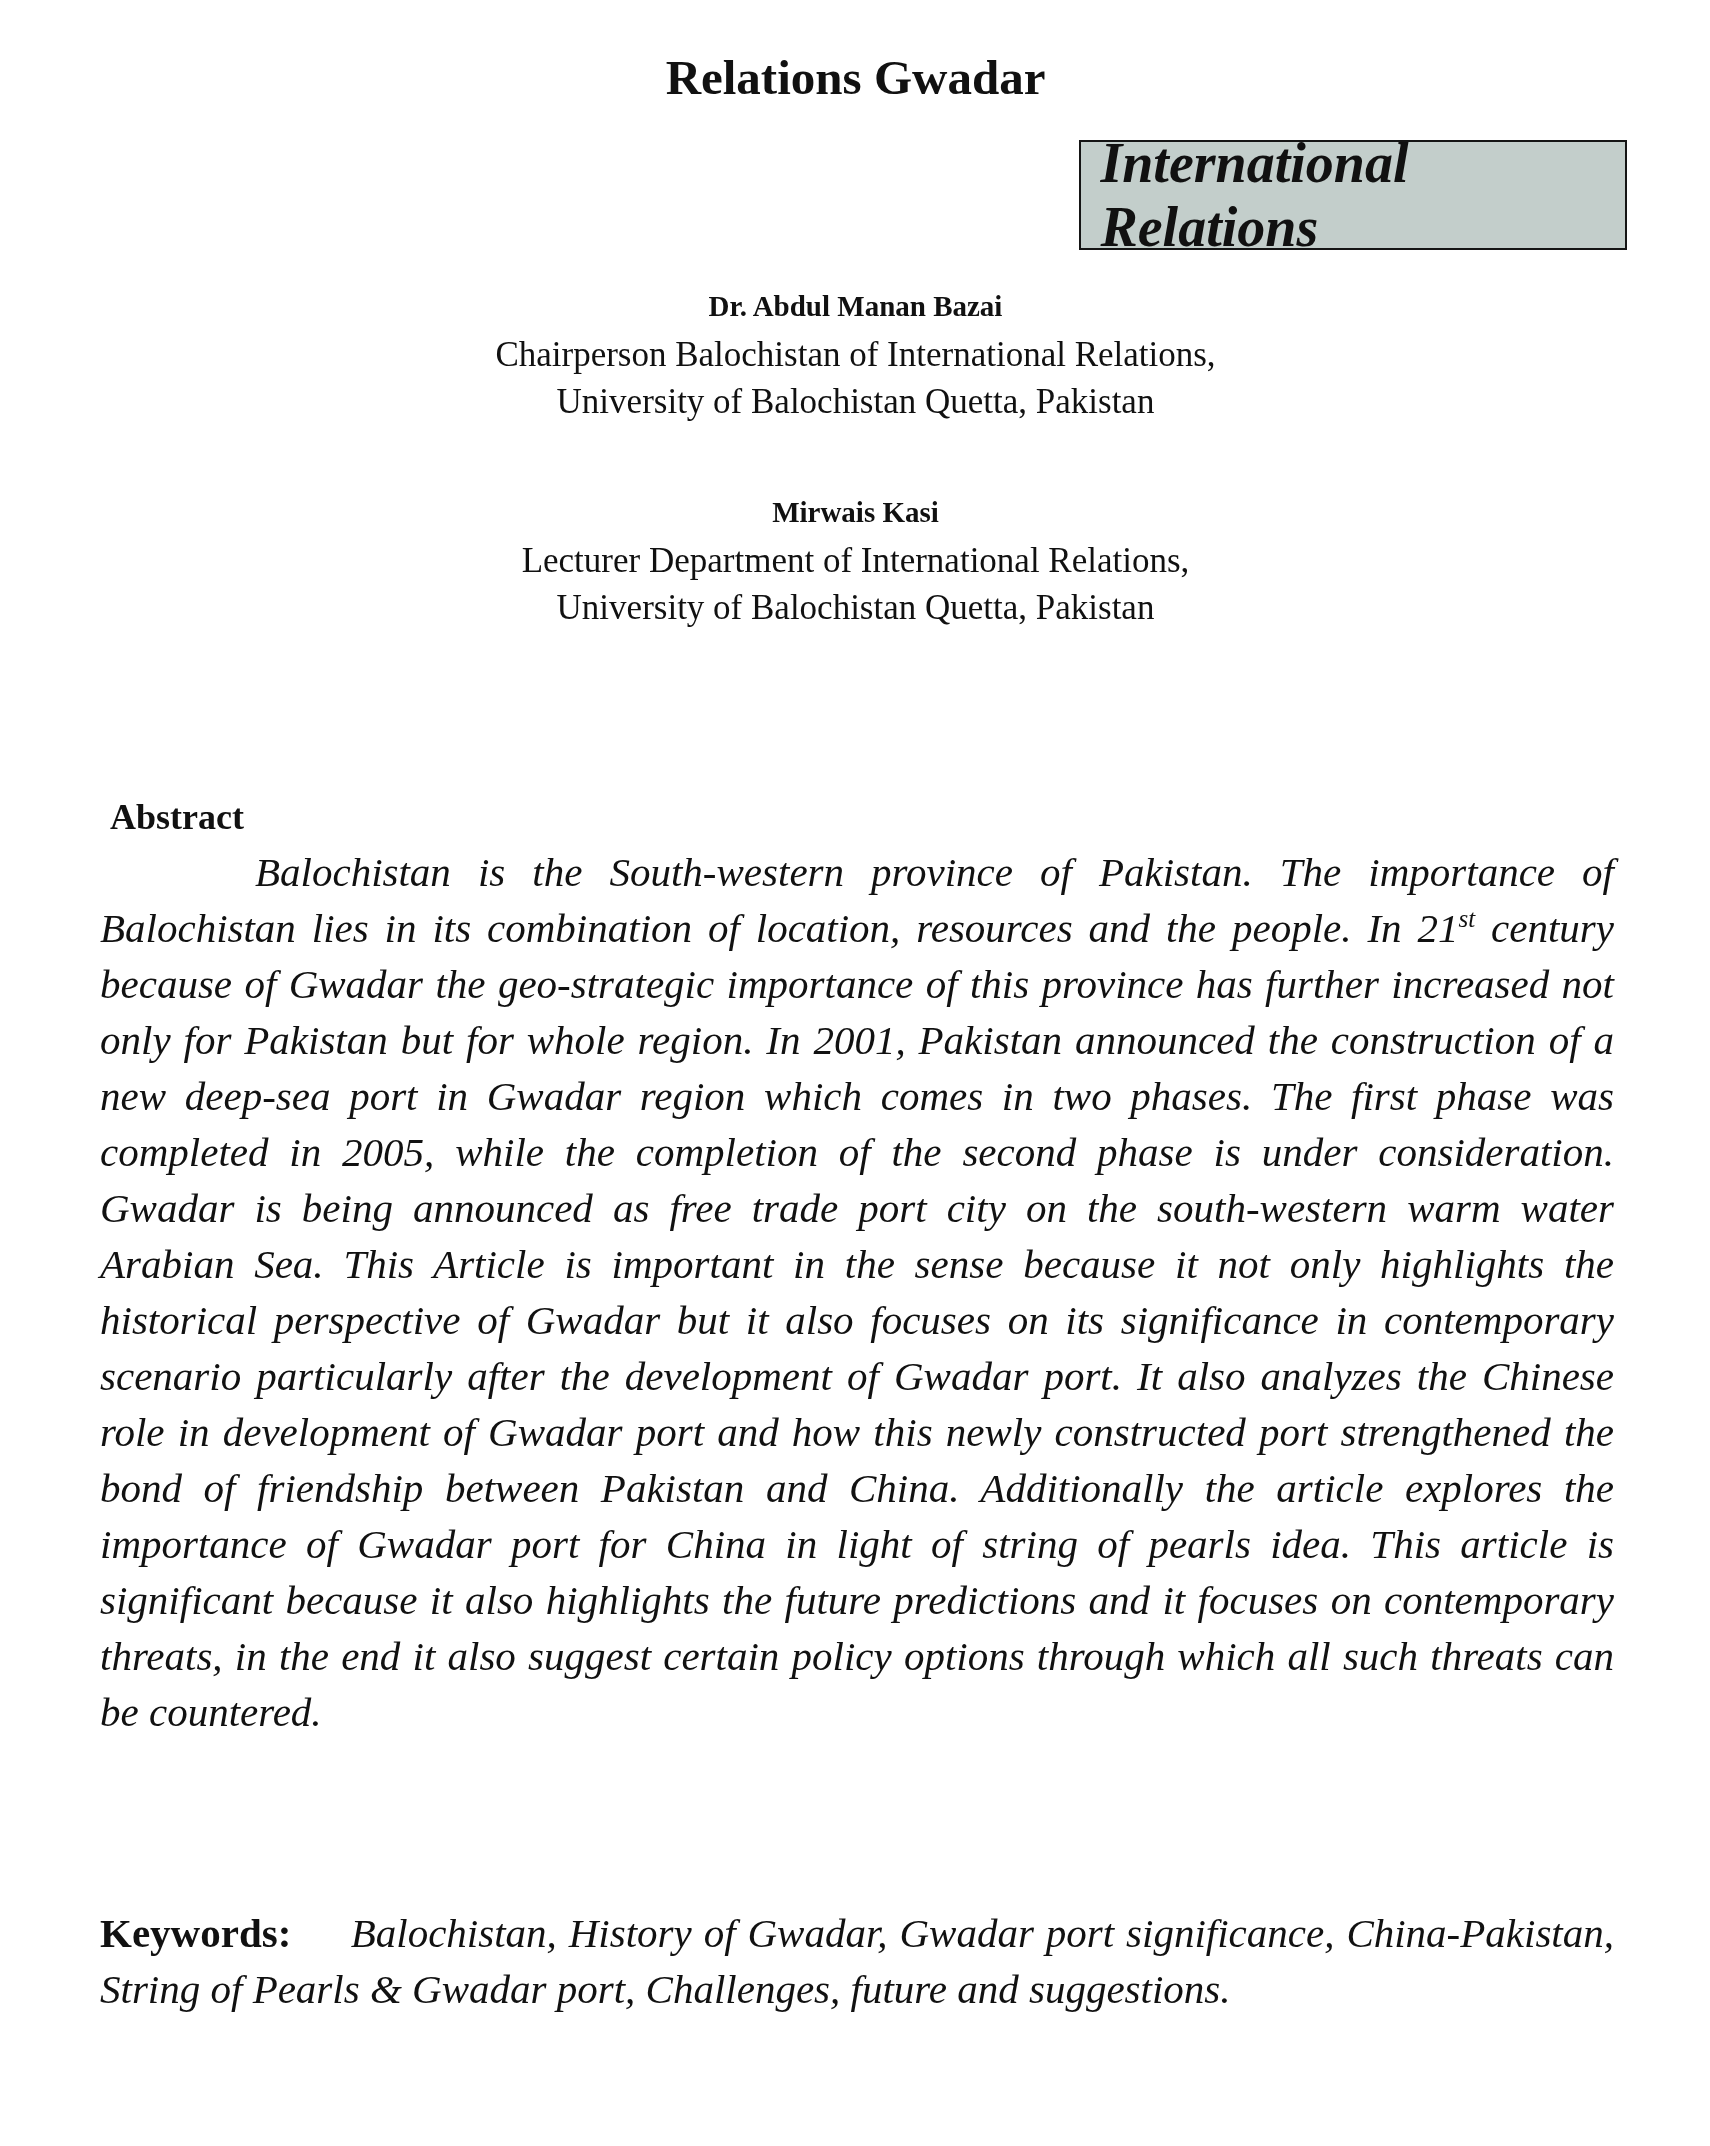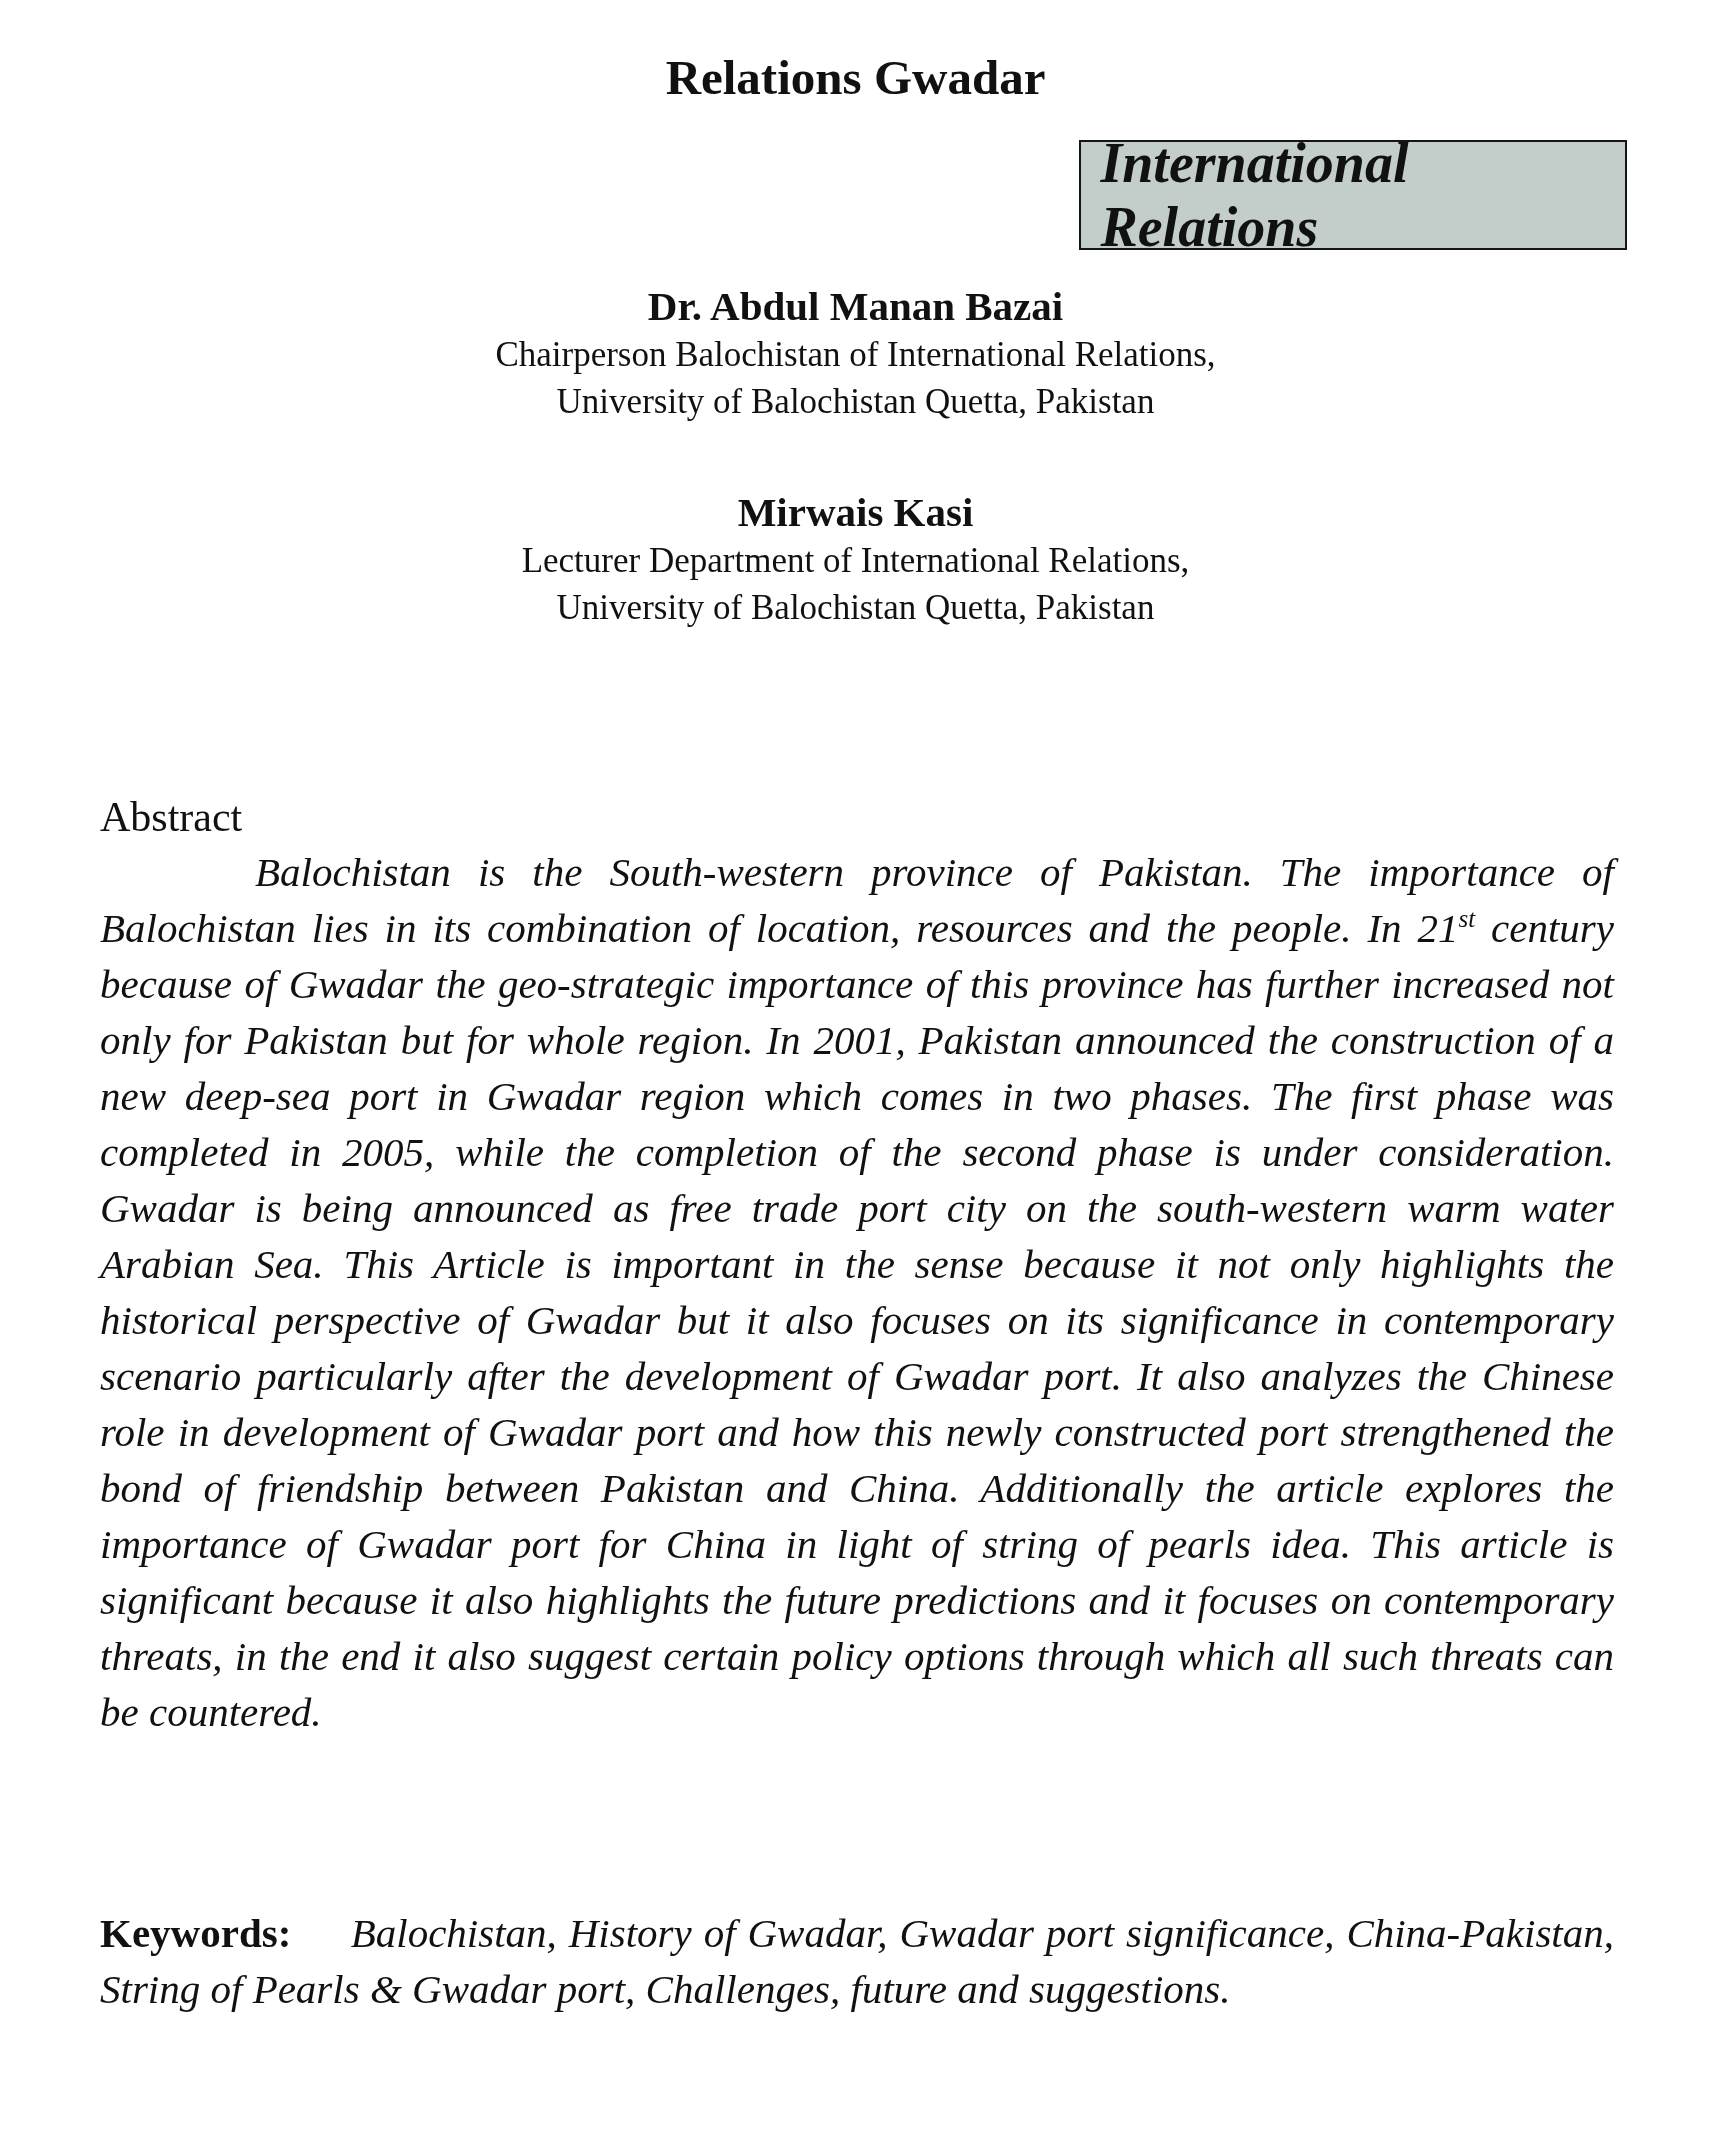--- a/index.html
+++ b/index.html
@@ -14,26 +14,26 @@
   }
   .category-box {
     left: 1079px; top: 140px; width: 544px; height: 106px;
     background: #c3cecb; border: 2.9px solid #151515;
     display: flex; align-items: center; justify-content: center;
   }
   .category-box span {
     font-size: 56px; font-weight: bold; font-style: italic; padding-left: 19.4px;
   }
   .author-block { left: 0; width: 1711px; text-align: center; }
-  .author-name { font-size: 41px; font-weight: bold; line-height: 50px; }
+  .author-name { font-size: 29px; font-weight: bold; line-height: 50px; }
   .author-line { font-size: 35px; line-height: 47px; }
   .a1 { top: 281px; }
   .a2 { top: 487px; }
   .abstract-heading {
-    left: 100px; top: 791px; font-size: 42px; font-weight: normal; line-height: 52px;
+    left: 110px; top: 791px; font-size: 36px; font-weight: bold; line-height: 52px;
   }
   .abstract-body {
     left: 100px; top: 844px; width: 1514px;
     font-size: 41px; font-style: italic; line-height: 56px;
     text-align: justify; text-indent: 155px;
   }
   .abstract-body sup { font-size: 25px; line-height: 0; }
   .keywords {
     left: 100px; top: 1905px; width: 1514px;
     font-size: 41px; line-height: 56px; text-align: justify;

